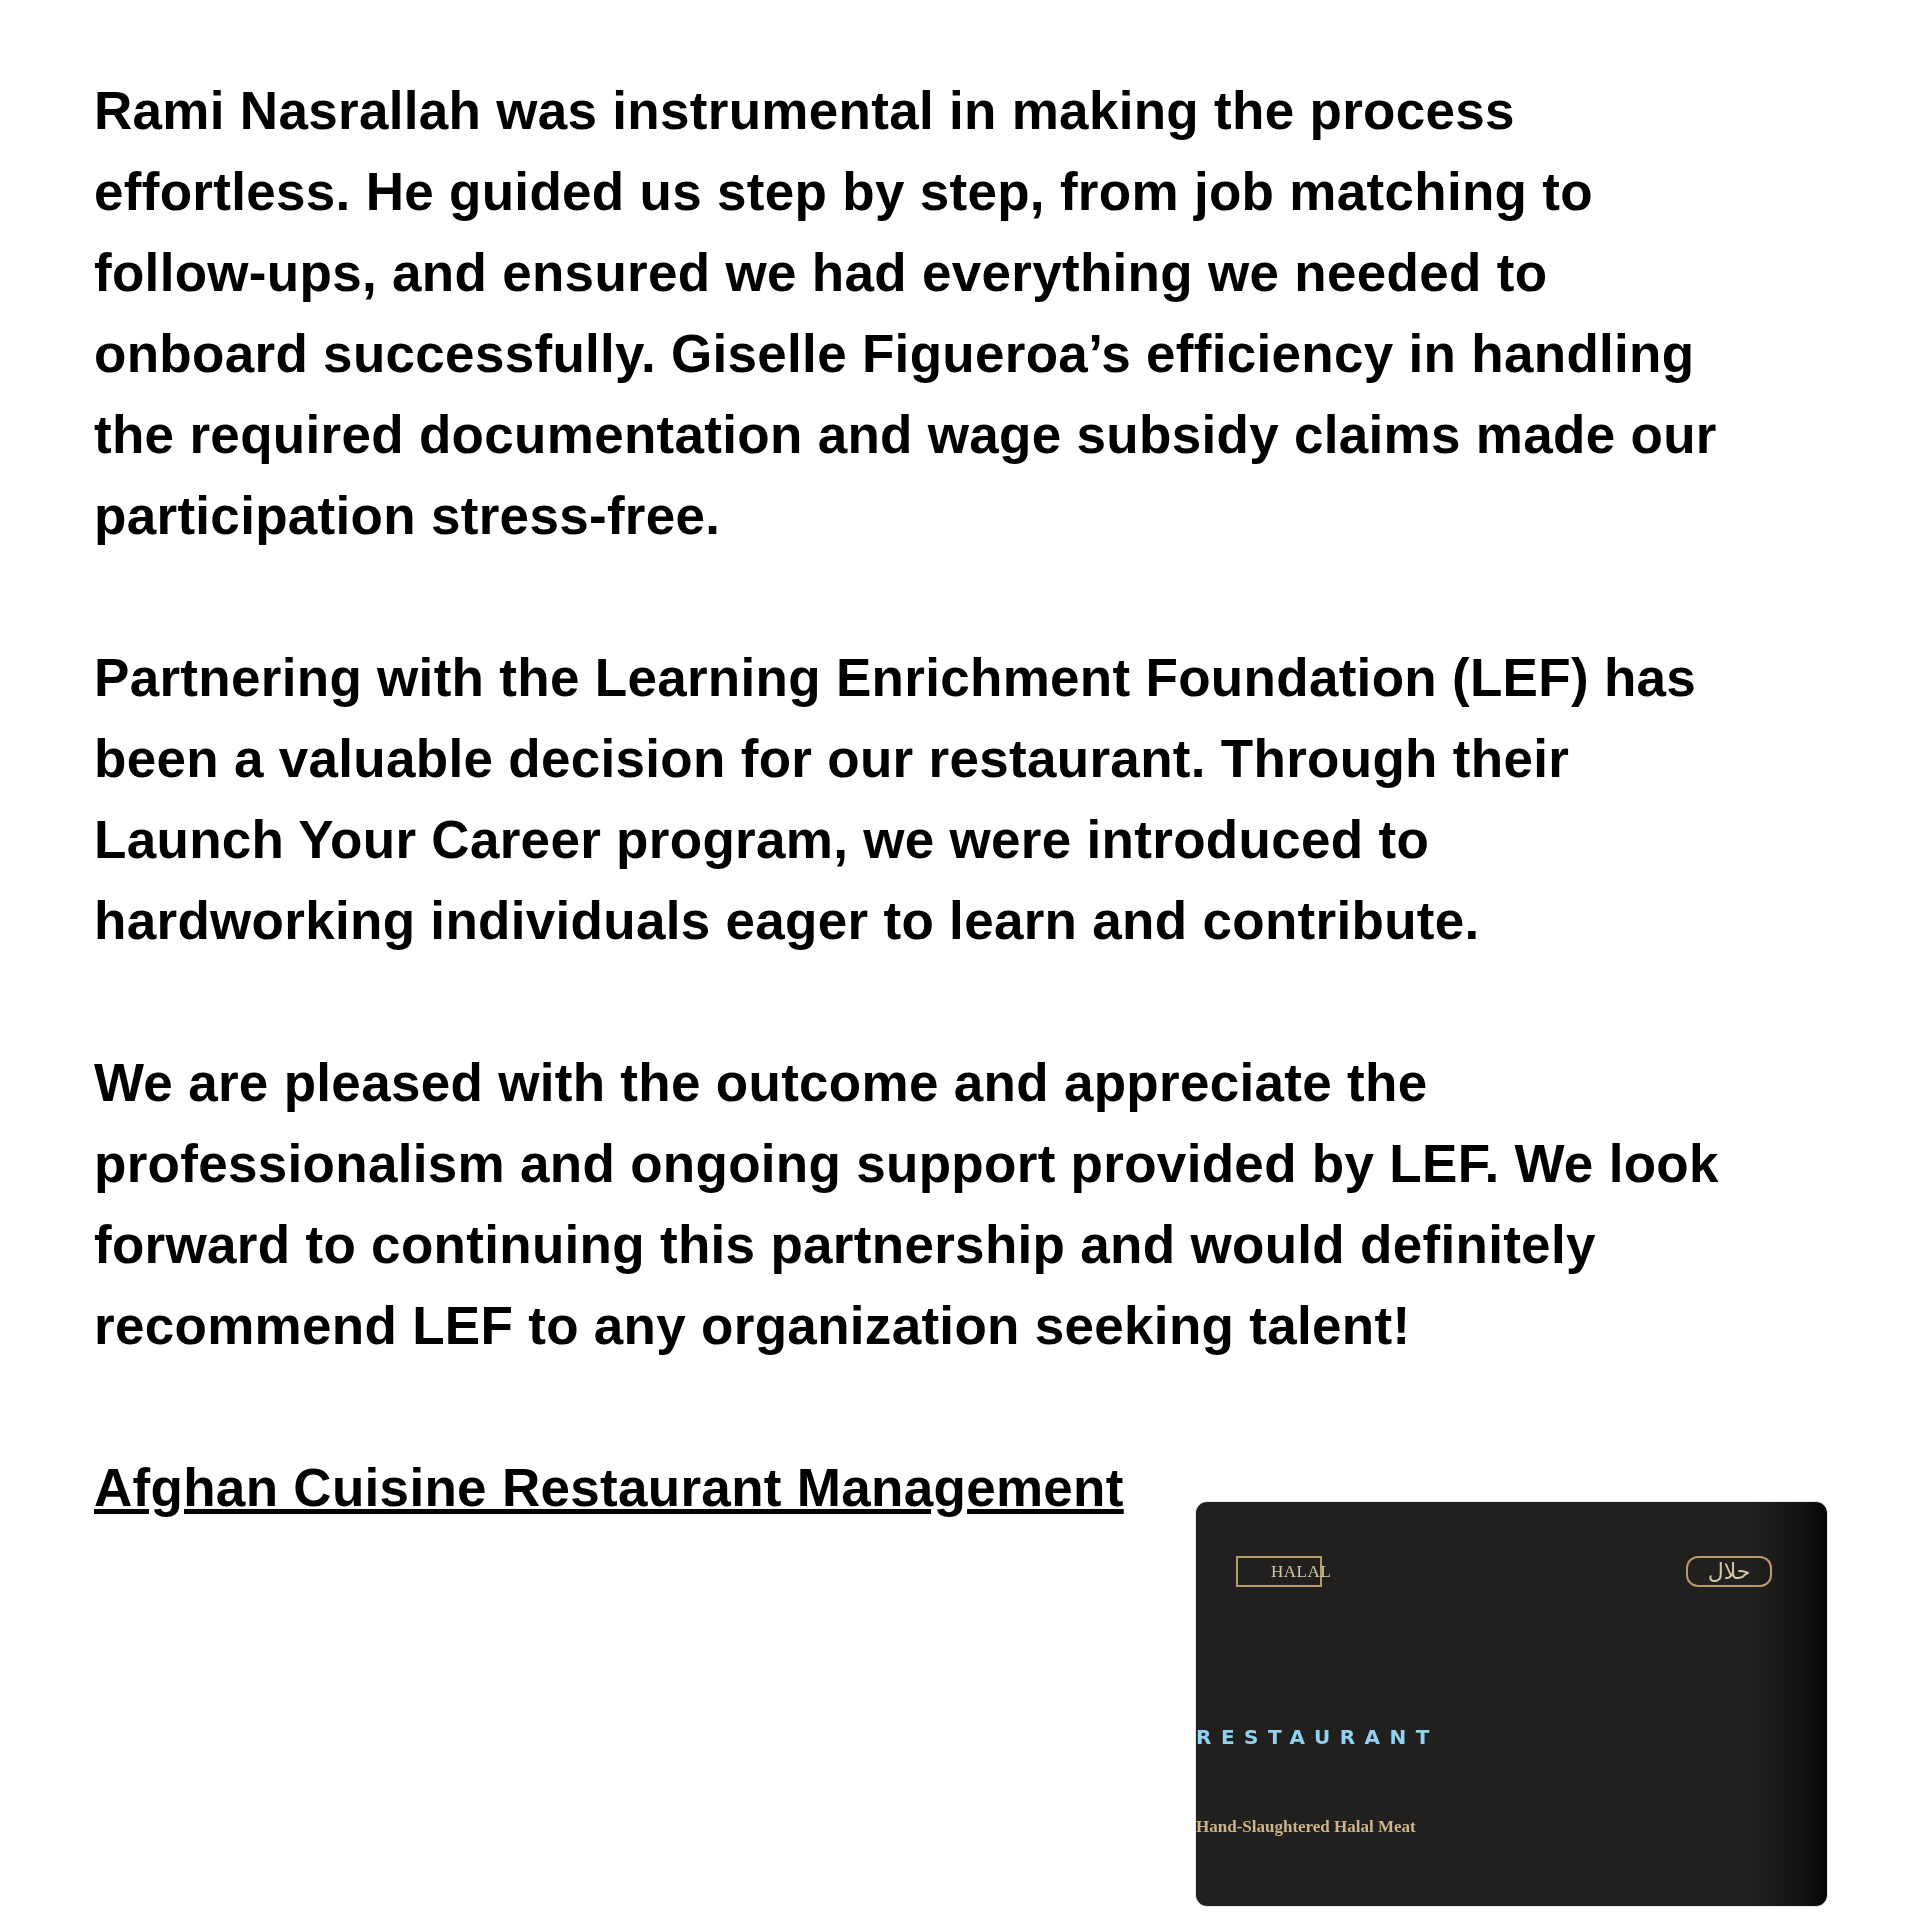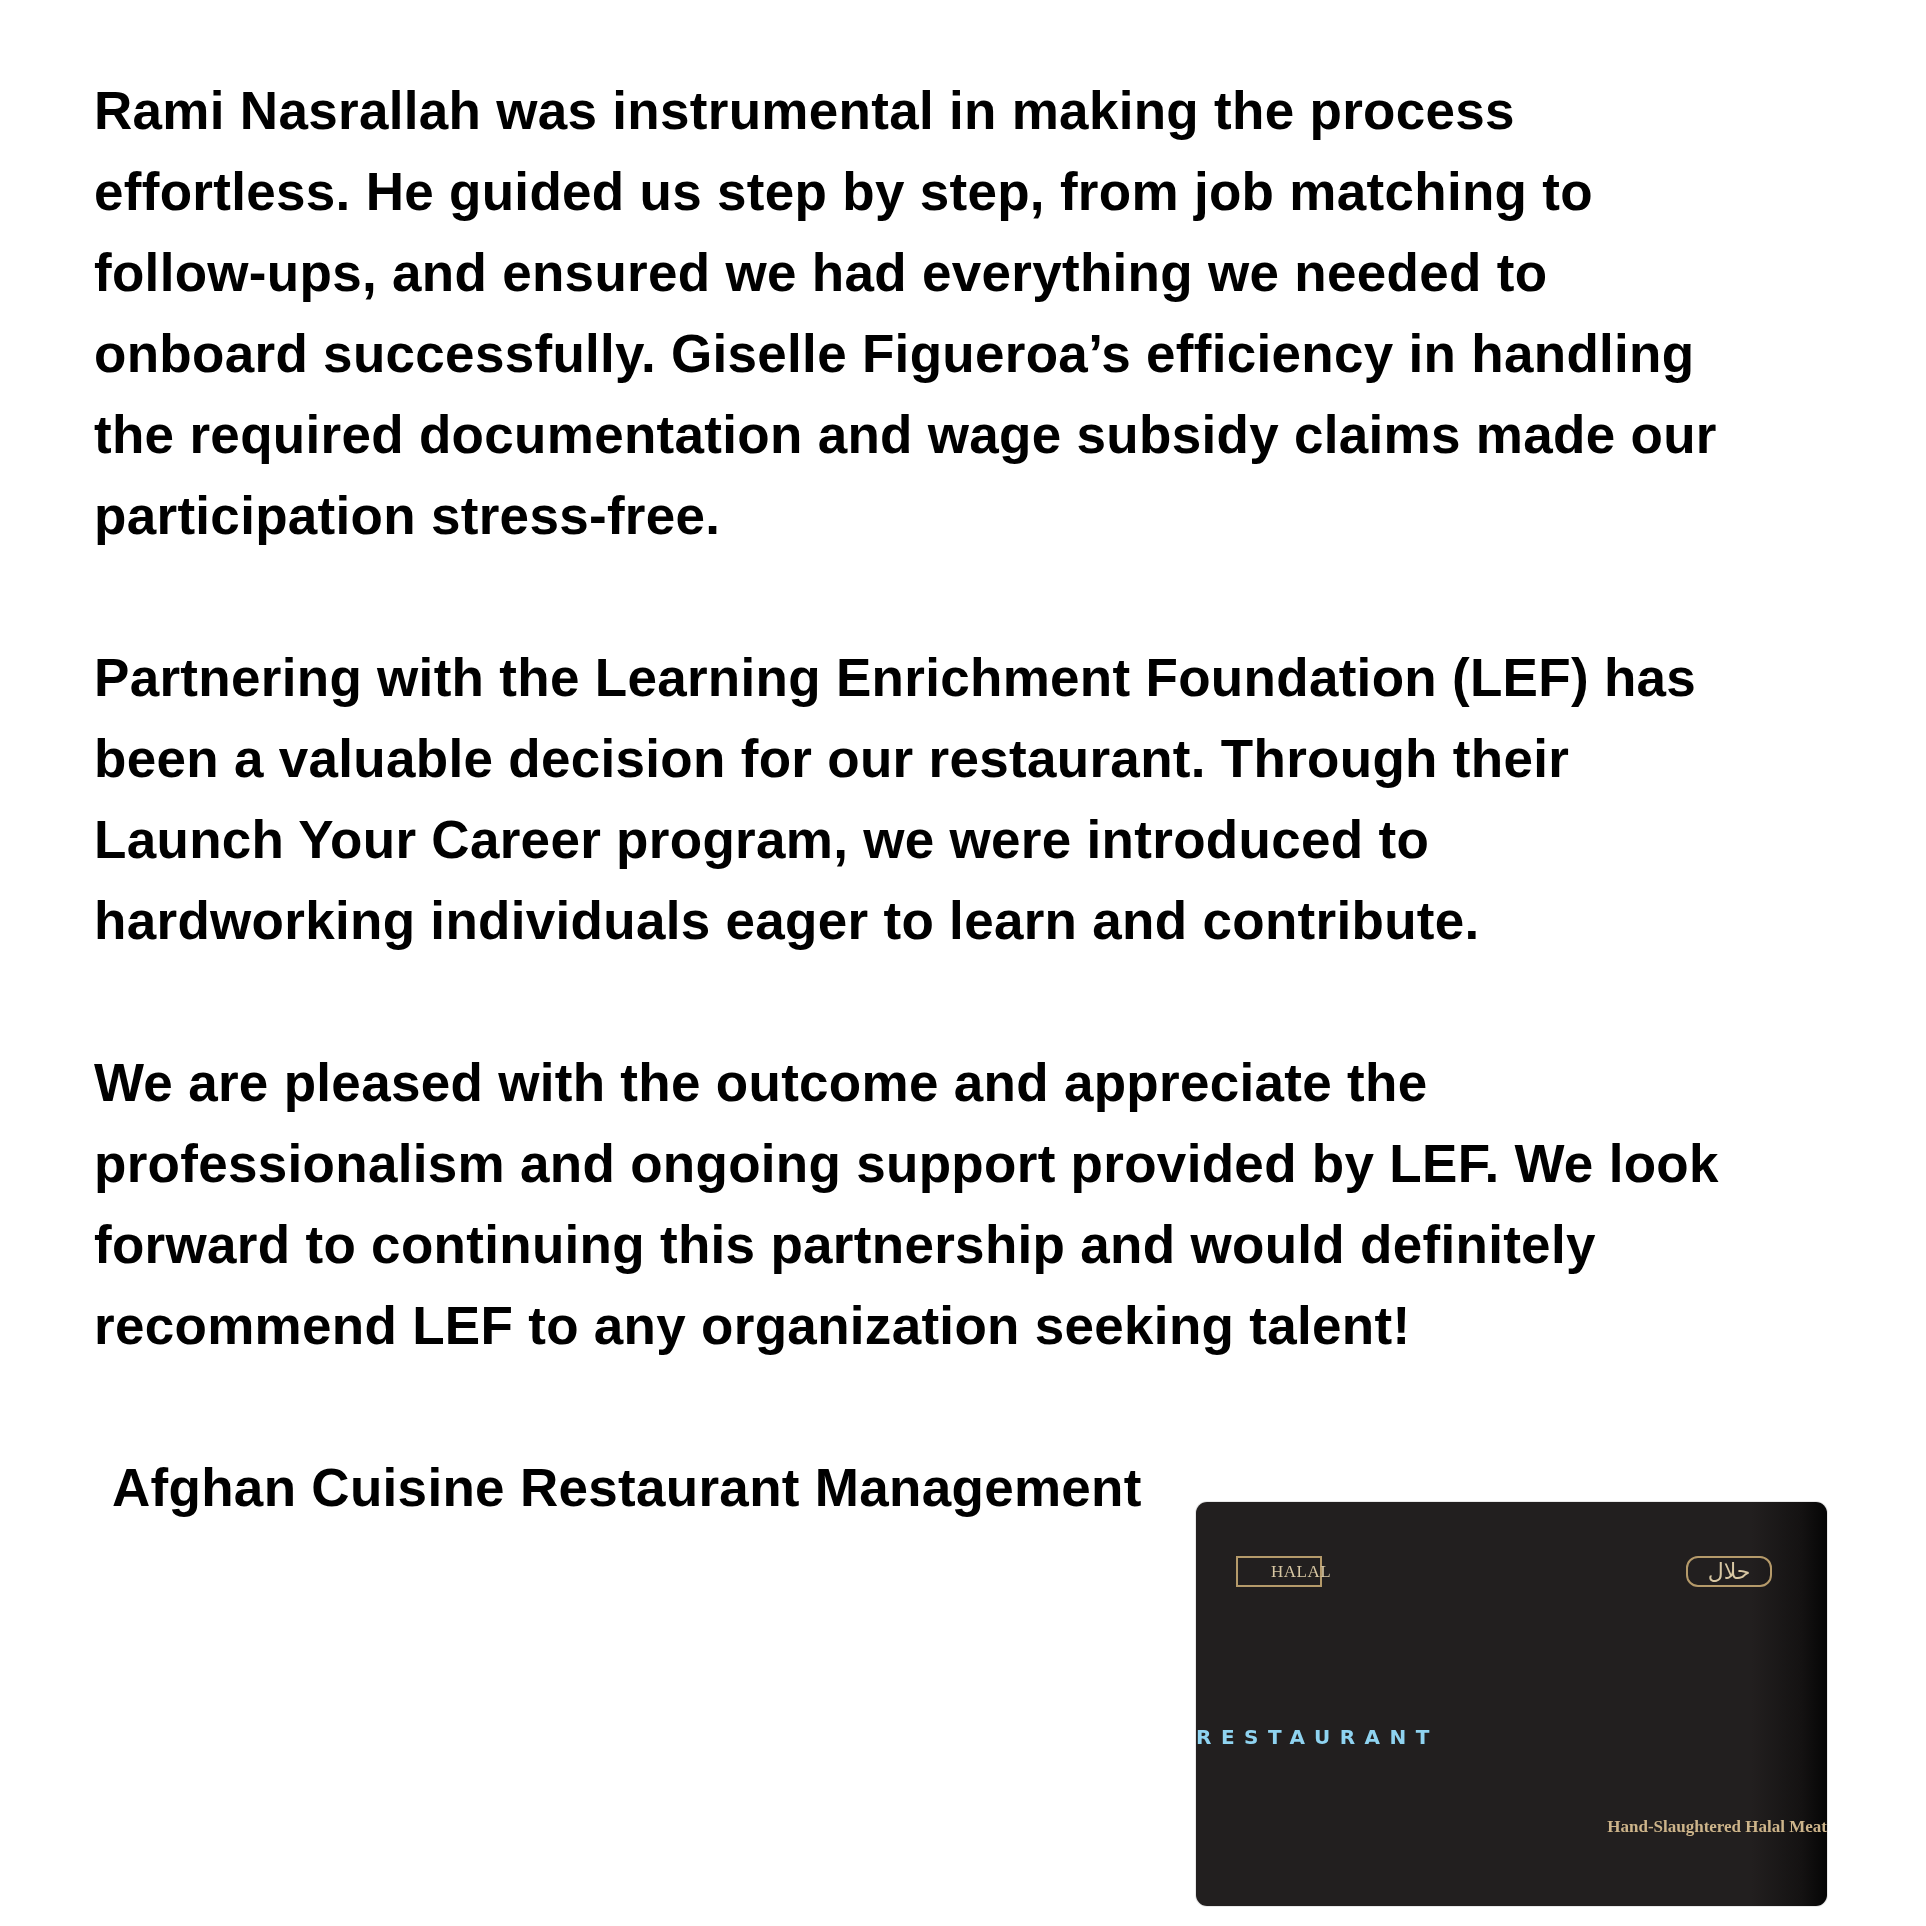--- a/index.html
+++ b/index.html
@@ -3,21 +3,21 @@
 <meta charset="utf-8">
 <style>
   html, body { margin:0; padding:0; background:#ffffff; }
   body { width:1926px; height:1926px; position:relative; overflow:hidden; }
   .doc {
     position:absolute; left:94px; top:70px; width:1756px;
     font-family:"Liberation Sans", sans-serif; font-weight:bold;
     color:#000; font-size:53px; line-height:81px; letter-spacing:0.3px;
   }
   .para { margin:0 0 81px 0; white-space:pre-line; }
-  .sig { margin:18px; }
+  .sig { margin:0;text-decoration:underline; }
 
   .card {
     position:absolute; left:1196px; top:1502px; width:631px; height:404px;
     border-radius:11px;
     background: linear-gradient(90deg, #221f1f 0%, #221f1f 88%, #141212 96%, #050505 100%);
     box-shadow: 0 0 0 1px #e8e8e8;
     overflow:hidden;
   }
   .badge {
     position:absolute; top:54px; height:31px;
@@ -43,21 +43,21 @@
     color:#ffffff; font-family:"DejaVu Sans", sans-serif; font-weight:bold;
     font-size:41px; letter-spacing:2px; transform:scaleX(0.78); transform-origin:center;
     text-shadow: 0 0 15px rgba(0,0,0,0.9); margin:0 -28px;
   }
   .subtitle {
     position:absolute; left:0; right:0; top:223px; text-align:left;
     color:#8fd3f0; font-family:"DejaVu Sans", sans-serif; font-weight:bold;
     font-size:20px; letter-spacing:9.5px;
   }
   .tagline {
-    position:absolute; left:0; right:0; top:315px; text-align:right;
+    position:absolute; left:0; right:0; top:315px; text-align:left;
     color:#cdb48a; font-family:"Liberation Serif", serif; font-weight:bold;
     font-size:17px;
   }
 </style>
 </head>
 <body>
 
 <div class="doc">
   <p class="para">Rami Nasrallah was instrumental in making the process
 effortless. He guided us step by step, from job matching to

